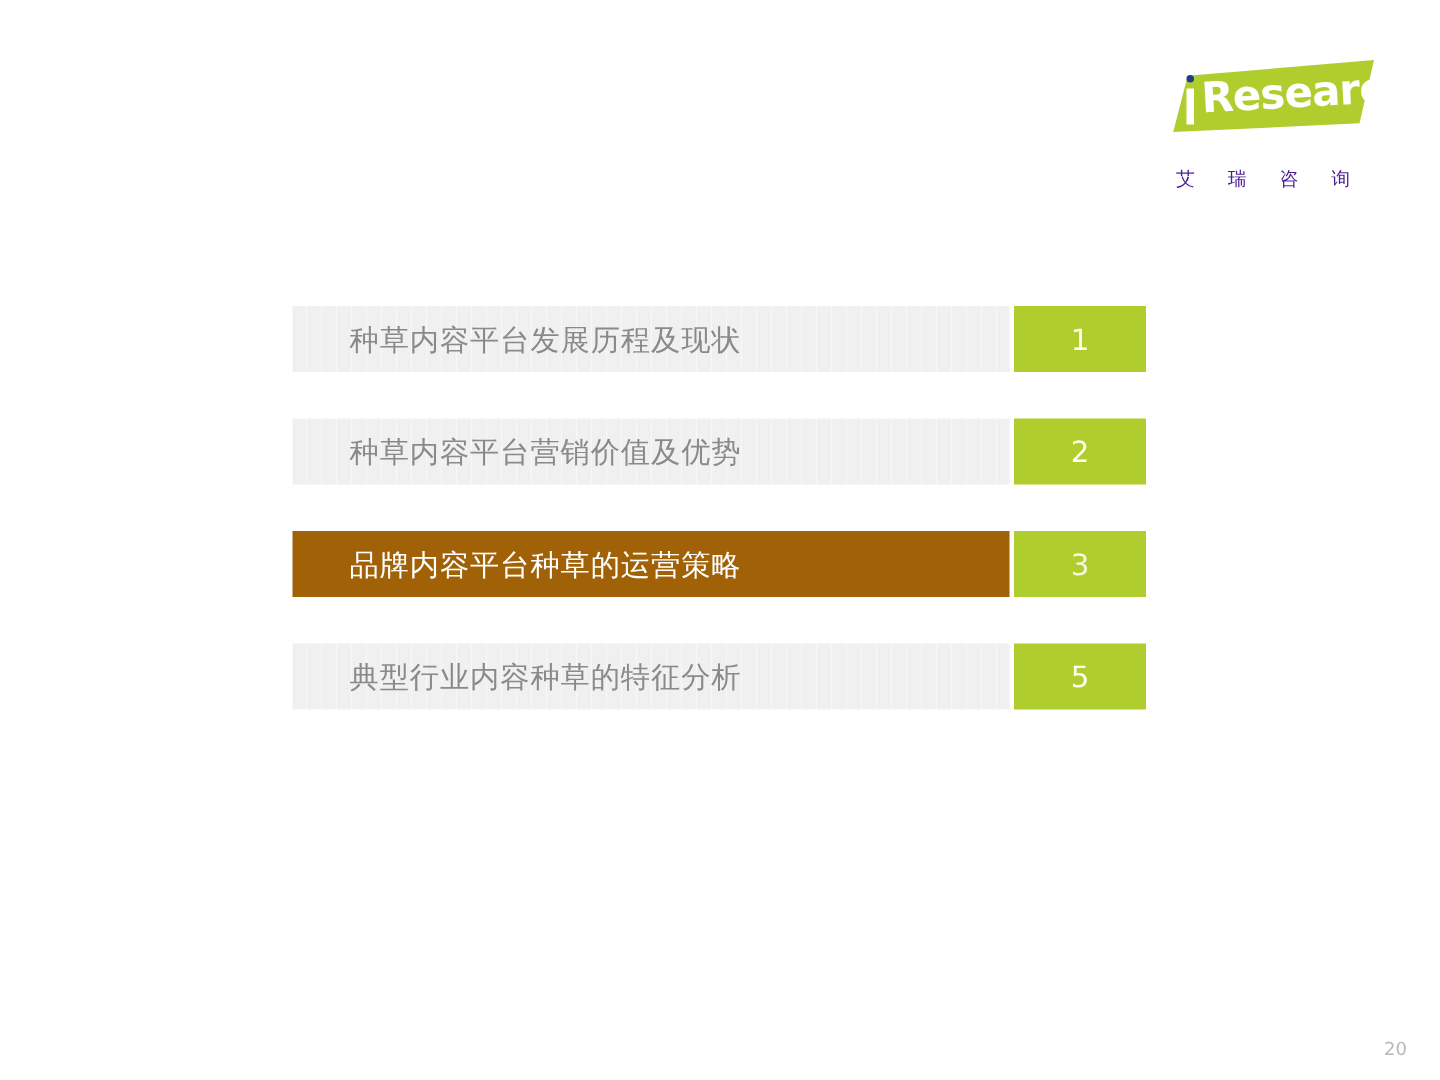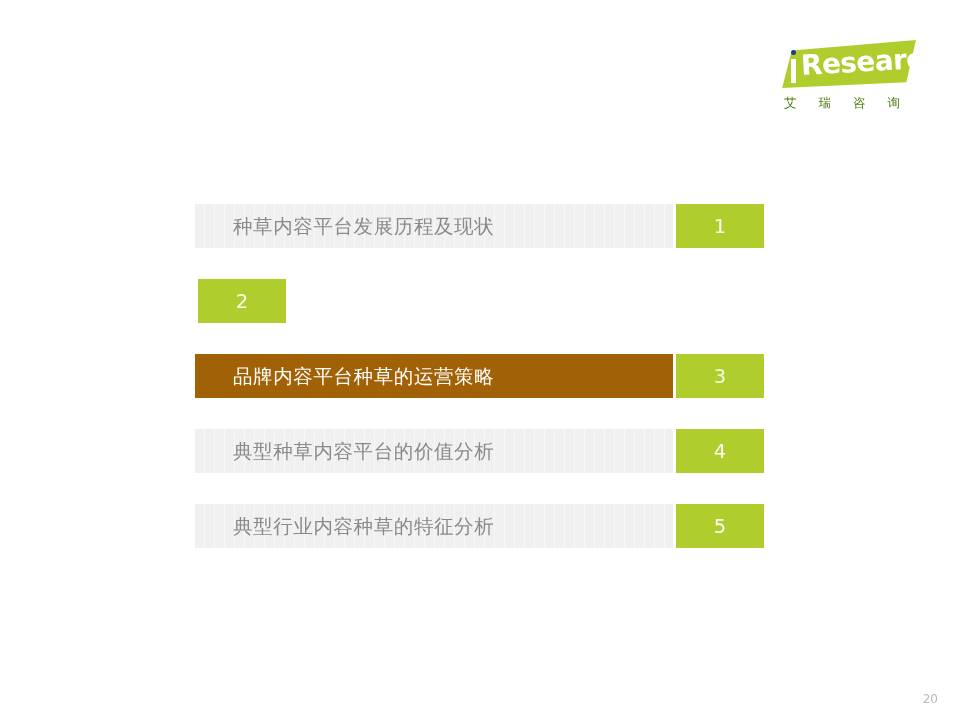--- a/index.html
+++ b/index.html
@@ -60,23 +60,23 @@
     z-index: 3;
     color: #ffffff;
     font-size: 28px;
     font-weight: 700;
     letter-spacing: -0.6px;
     font-family: "DejaVu Sans", "Liberation Sans", sans-serif;
     transform: rotate(-3.2deg);
     transform-origin: left top;
   }
   .logo-sub {
-    margin-top: 7px;
+    margin-top: 23px;
     padding-left: 6px;
-    color: #4d7c0f;
+    color: #4c1d95;
     font-size: 12.5px;
     letter-spacing: 9px;
     white-space: nowrap;
   }
 
   
   .agenda {
     position: absolute;
     left: 195px;
     top: 204px;
@@ -153,32 +153,29 @@
 </div>
 
 <div class="agenda">
 
   <div class="agenda-row">
     <div class="row-title">种草内容平台发展历程及现状</div>
     <div class="row-num">1</div>
   </div>
 
   <div class="agenda-row">
+    <div class="row-title">种草内容平台营销价值及优势</div>
     <div class="row-num">2</div>
   </div>
 
   <div class="agenda-row active">
     <div class="row-title">品牌内容平台种草的运营策略</div>
     <div class="row-num">3</div>
   </div>
 
-  <div class="agenda-row">
-    <div class="row-title">典型种草内容平台的价值分析</div>
-    <div class="row-num">4</div>
-  </div>
 
   <div class="agenda-row">
     <div class="row-title">典型行业内容种草的特征分析</div>
     <div class="row-num">5</div>
   </div>
 
 </div>
 
 <div class="page-number">20</div>
 

